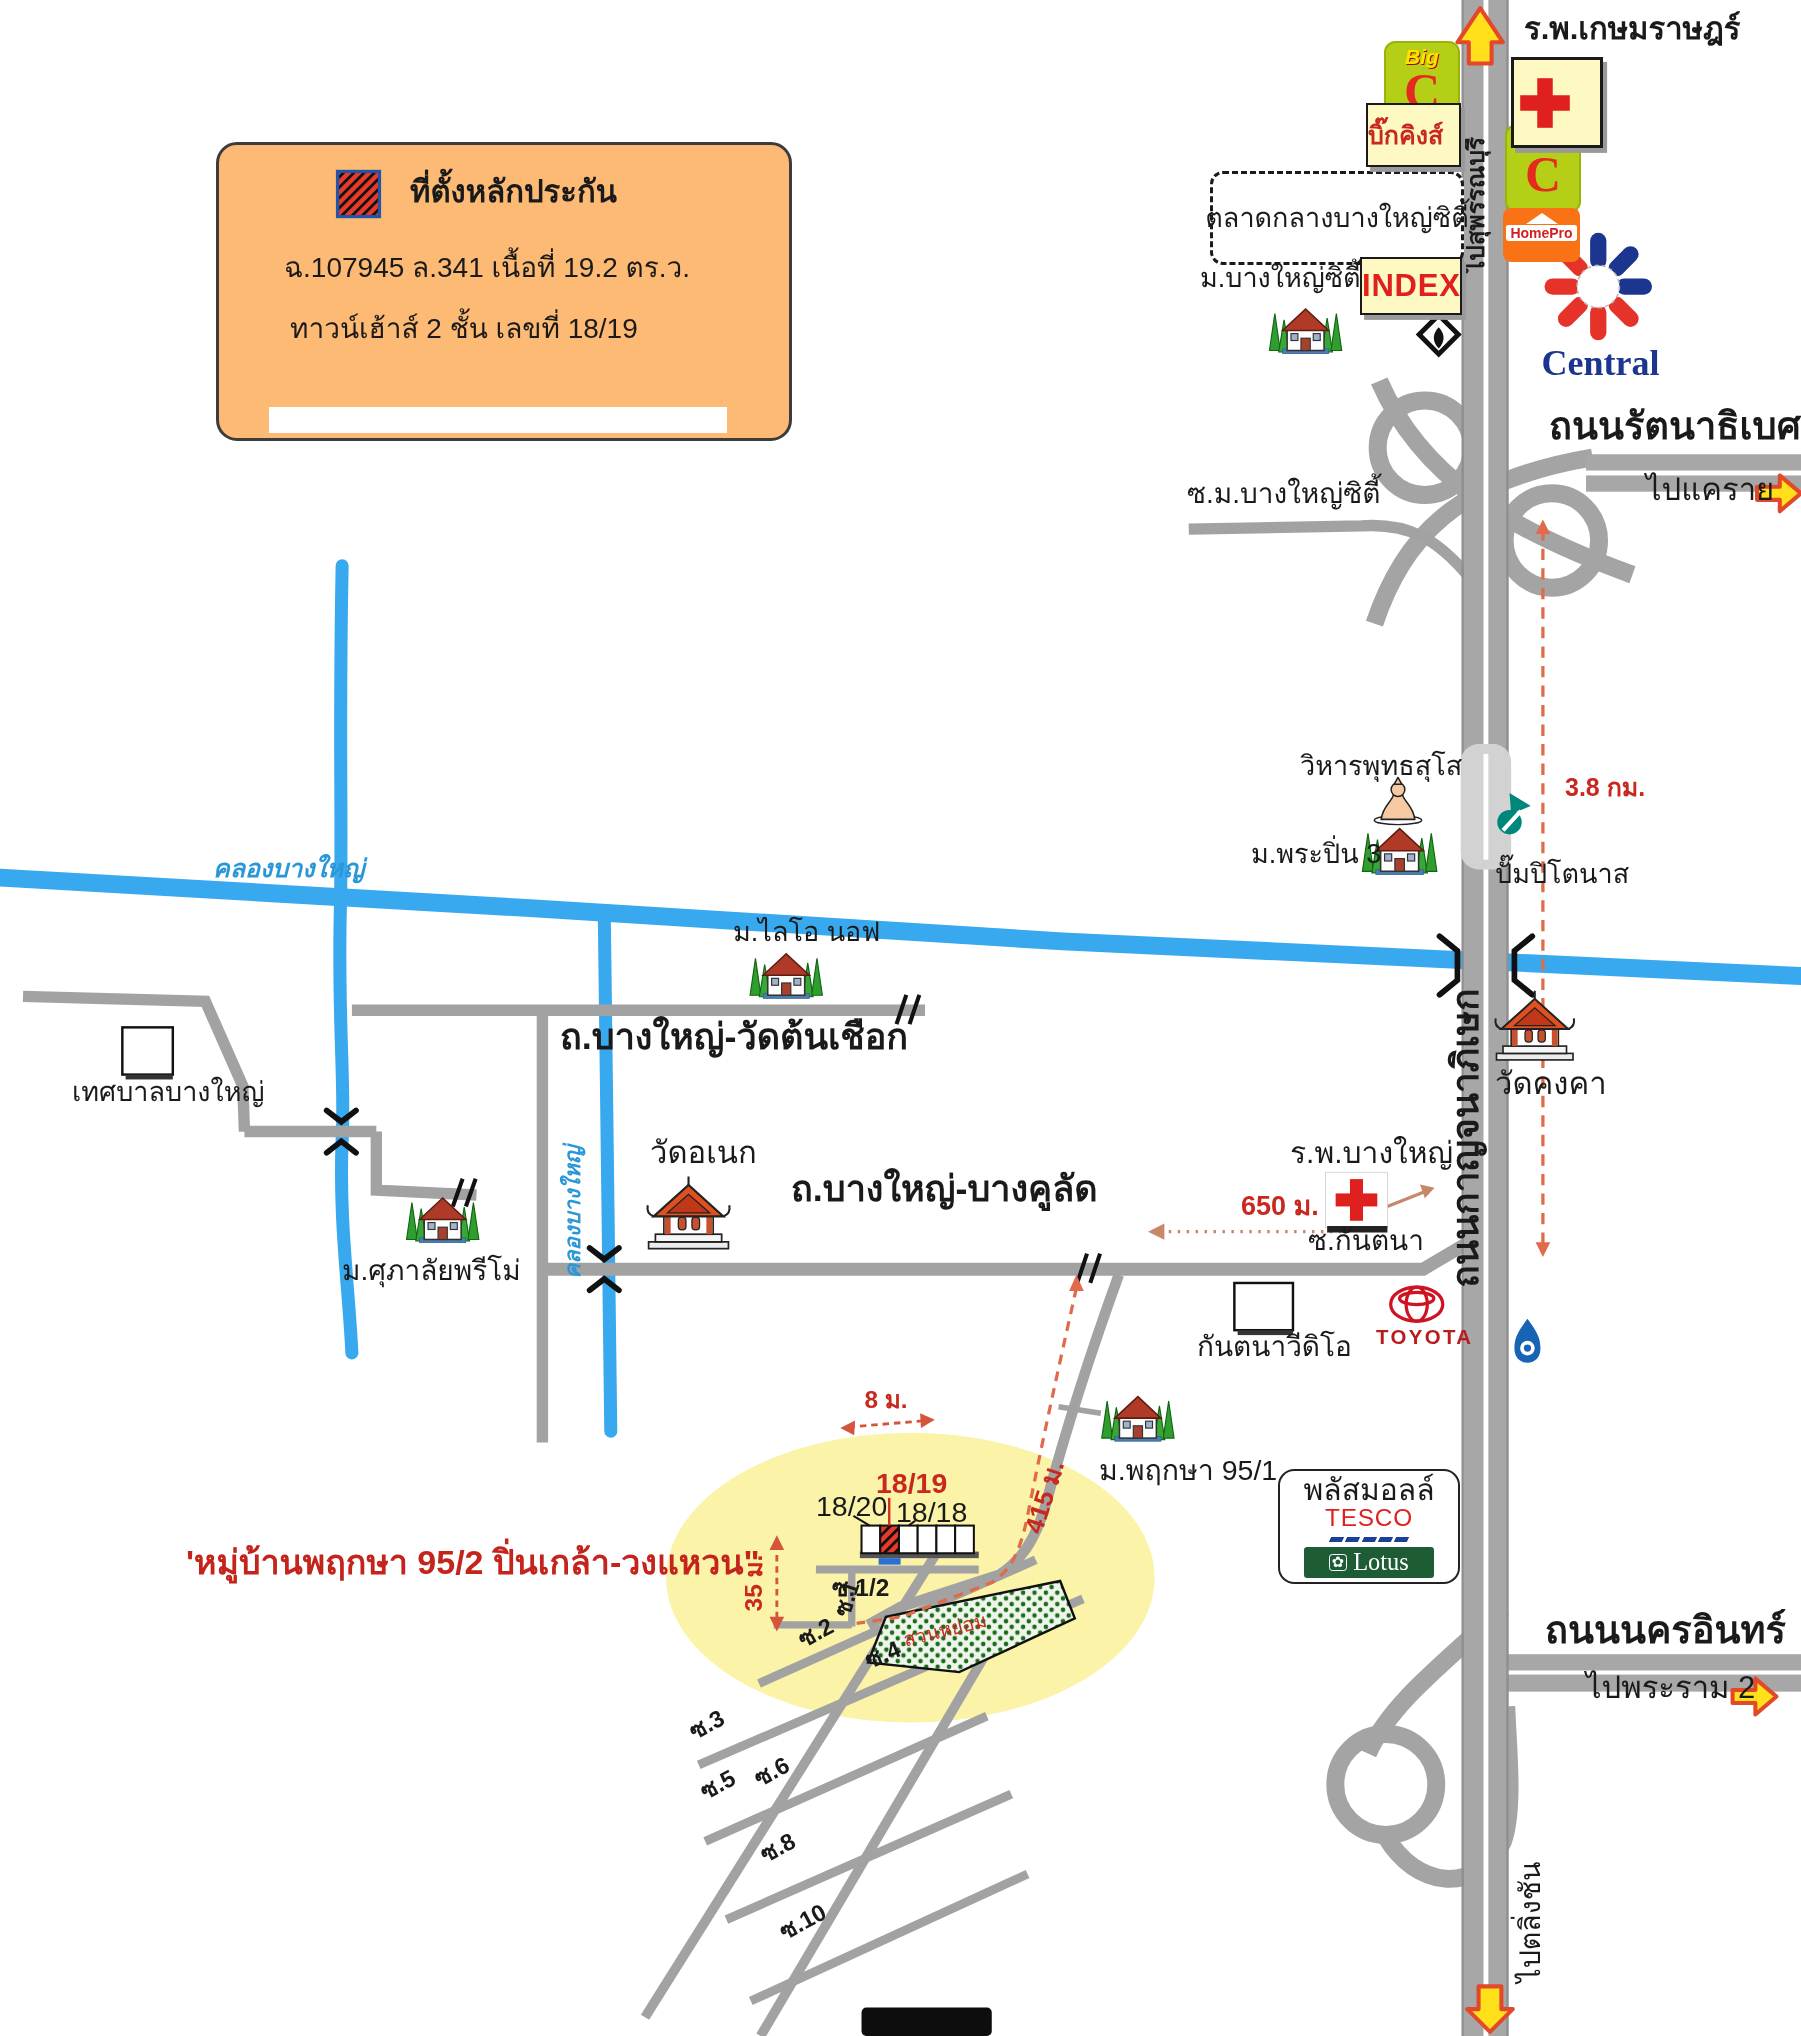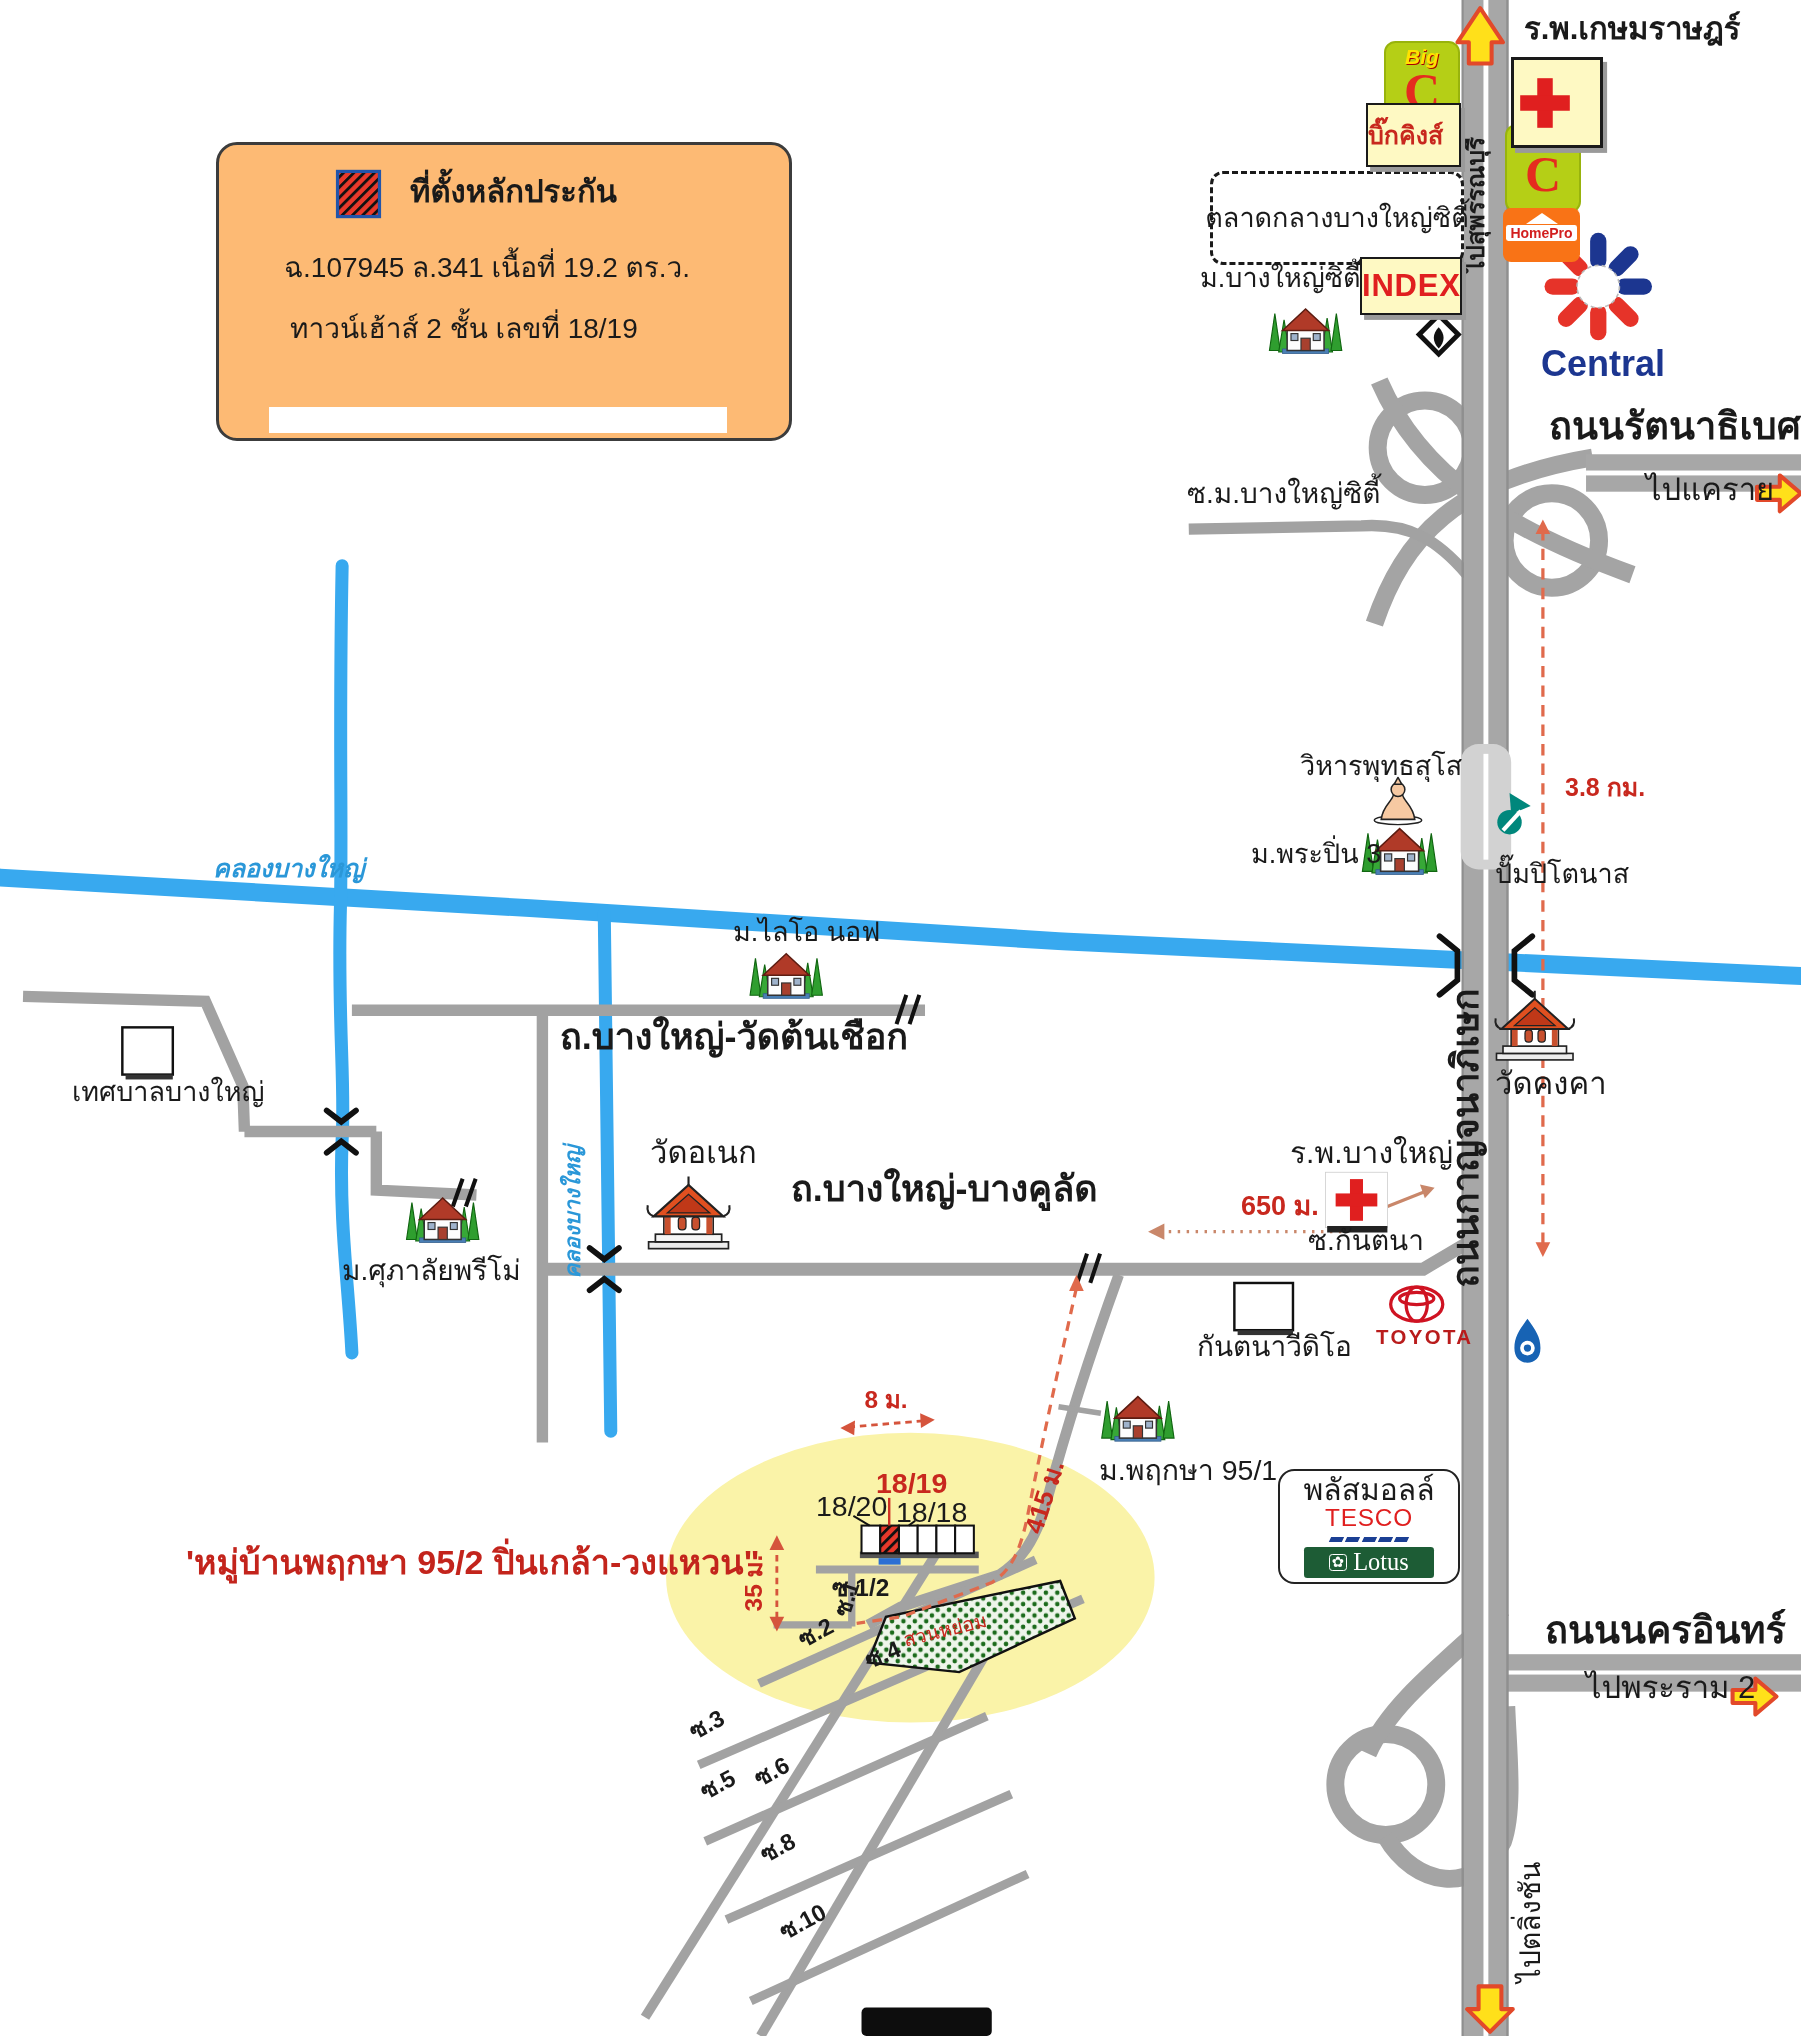--- a/index.html
+++ b/index.html
@@ -316,21 +316,21 @@
 </div>
 
 <div class="dashed-box" style="left:1210px;top:171px;width:248px;height:88px;">
   <span class="lbl" style="position:static;font-size:27px;">ตลาดกลางบางใหญ่ซิตี้</span>
 </div>
 
 <div class="logo outline-box" style="left:1360px;top:257px;width:98px;height:54px;">
   <span class="lbl b" style="position:static;font-size:31px;color:#e01f1f;letter-spacing:0.8px;">INDEX</span>
 </div>
 
-<div class="lbl b" style="left:1541px;top:345px;width:119px;text-align:center;font-size:36px;color:#1c3690;font-family:Liberation Sans, sans-serif;z-index:6;">Central</div>
+<div class="lbl b" style="left:1541px;top:345px;width:119px;text-align:center;font-size:36px;color:#1c3690;font-family:Liberation Serif, serif;z-index:6;">Central</div>
 
 <div class="logo" style="left:1278px;top:1469px;width:178px;height:111px;border:2.4px solid #222;border-radius:16.3px;background:#fff;text-align:center;">
   <div class="lbl" style="position:static;font-size:30px;margin-top:3.3px;">พลัสมอลล์</div>
   <div class="tesco" style="font-size:24.4px;line-height:1;">TESCO</div>
   <div class="tesco-dashes"><span></span><span></span><span></span><span></span><span></span></div>
   <div class="lotus-box" style="width:130px;height:31px;margin:1.6px auto 0 auto;font-size:24.4px;">
     <span class="flower">✿</span>
     <span>Lotus</span>
   </div>
 </div>

